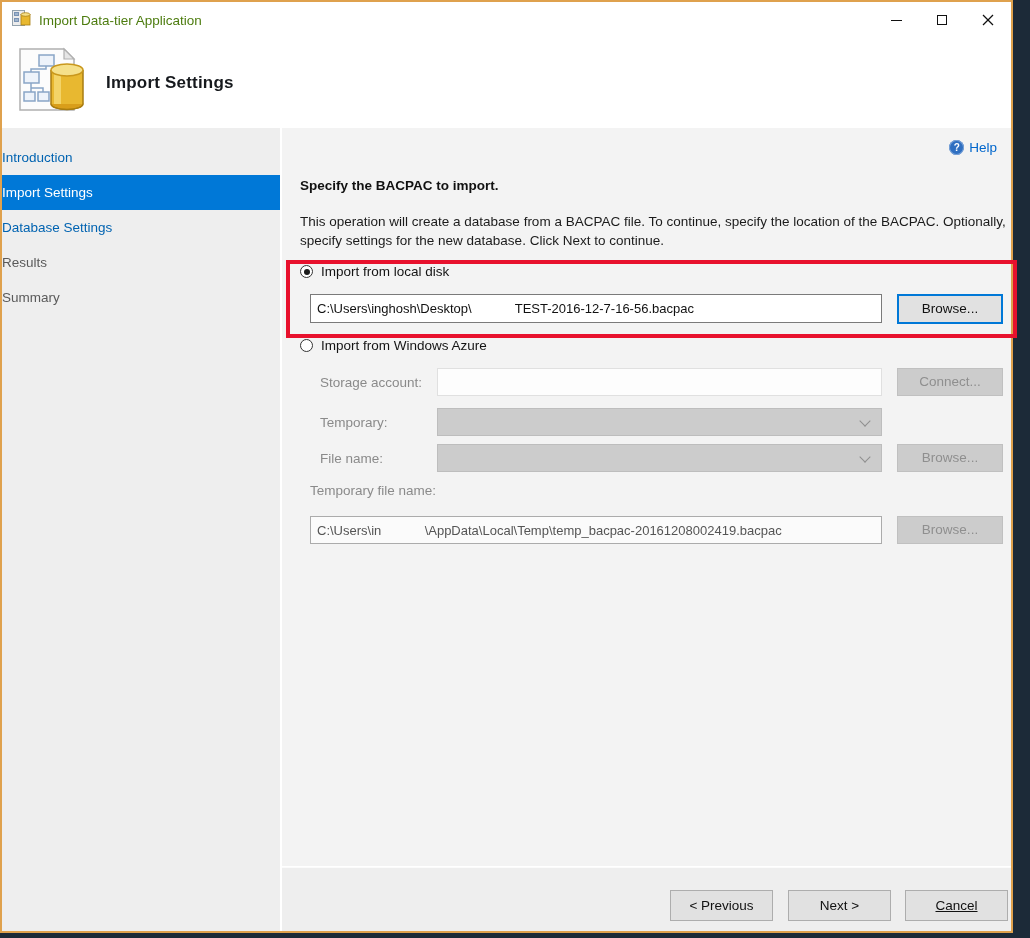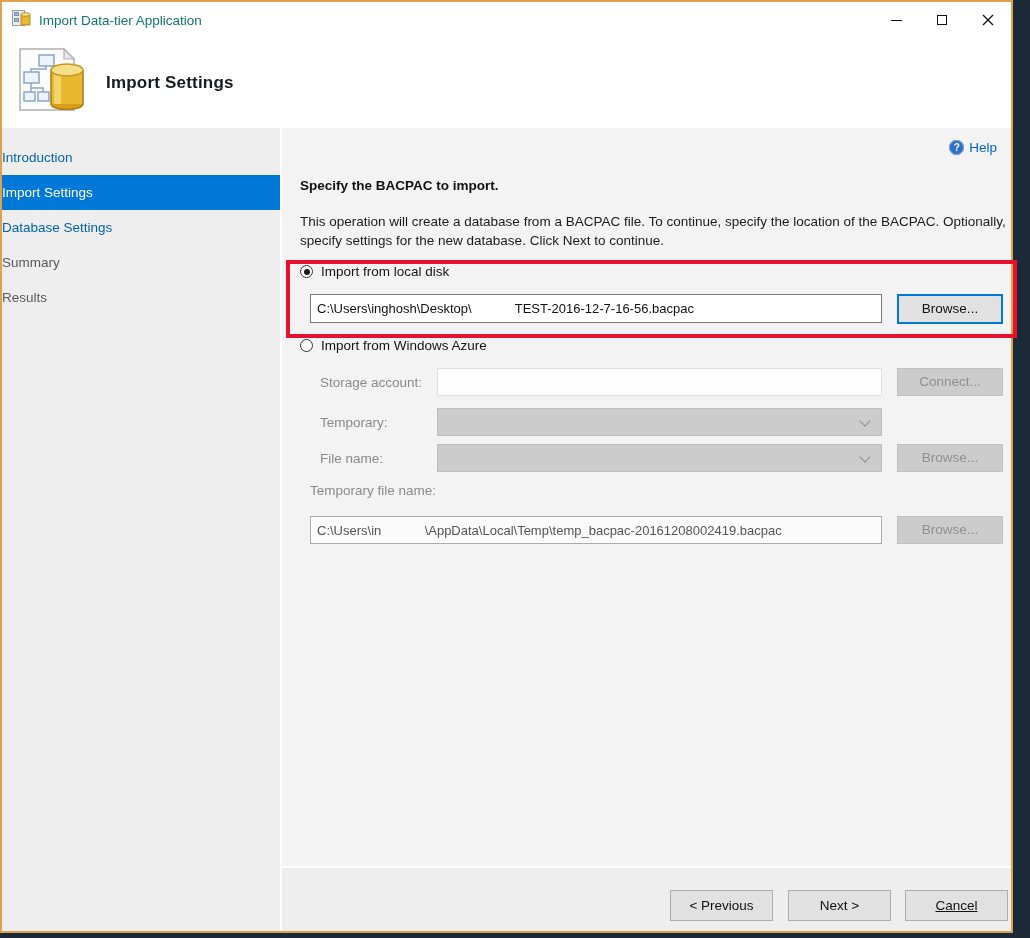--- a/index.html
+++ b/index.html
@@ -9,21 +9,21 @@
     background:#1c2a38;
     position:relative;
     overflow:hidden;
   }
   .window {
     position:absolute; left:0; top:0; width:1013px; height:933px;
     border:2px solid #dfa14d; background:#fff;
   }
   
   .titlebar { height:36px; display:flex; align-items:center; padding-left:10px; background:#fff; }
-  .titlebar-title { font-size:13.5px; color:#0f766e; margin-left:8px; flex:1; }
+  .titlebar-title { font-size:13.5px; color:#4d7c0f; margin-left:8px; flex:1; }
   .win-controls { display:flex; height:100%; }
   .win-btn { width:46px; height:100%; display:flex; align-items:center; justify-content:center; cursor:default; }
   .min-glyph { width:11px; height:1px; background:#111; display:block; }
   .max-glyph { width:10px; height:10px; border:1px solid #111; display:block; }
   
   .header { height:90px; position:relative; background:#fff; }
   .header-icon { position:absolute; left:12px; top:8px; }
   .header-title { position:absolute; left:104px; top:0; height:90px; display:flex; align-items:center;
     font-size:17px; font-weight:bold; color:#16191d; letter-spacing:.2px; }
   
@@ -119,22 +119,22 @@
         <ellipse cx="53" cy="24" rx="16" ry="6" fill="#f5e08a" stroke="#c9971c" stroke-width="1.5"></ellipse>
       </svg>
     </span>
     <span class="header-title">Import Settings</span>
   </div>
 
   <div class="sidebar">
     <div class="nav-item link">Introduction</div>
     <div class="nav-item active">Import Settings</div>
     <div class="nav-item link">Database Settings</div>
+    <div class="nav-item dim">Results</div>
     <div class="nav-item dim">Summary</div>
-    <div class="nav-item dim">Results</div>
   </div>
 
   <div class="main">
 
     <div class="help-link">
       <span class="help-icon">?</span>
       <span>Help</span>
     </div>
 
     <div class="page-heading">Specify the BACPAC to import.</div>

